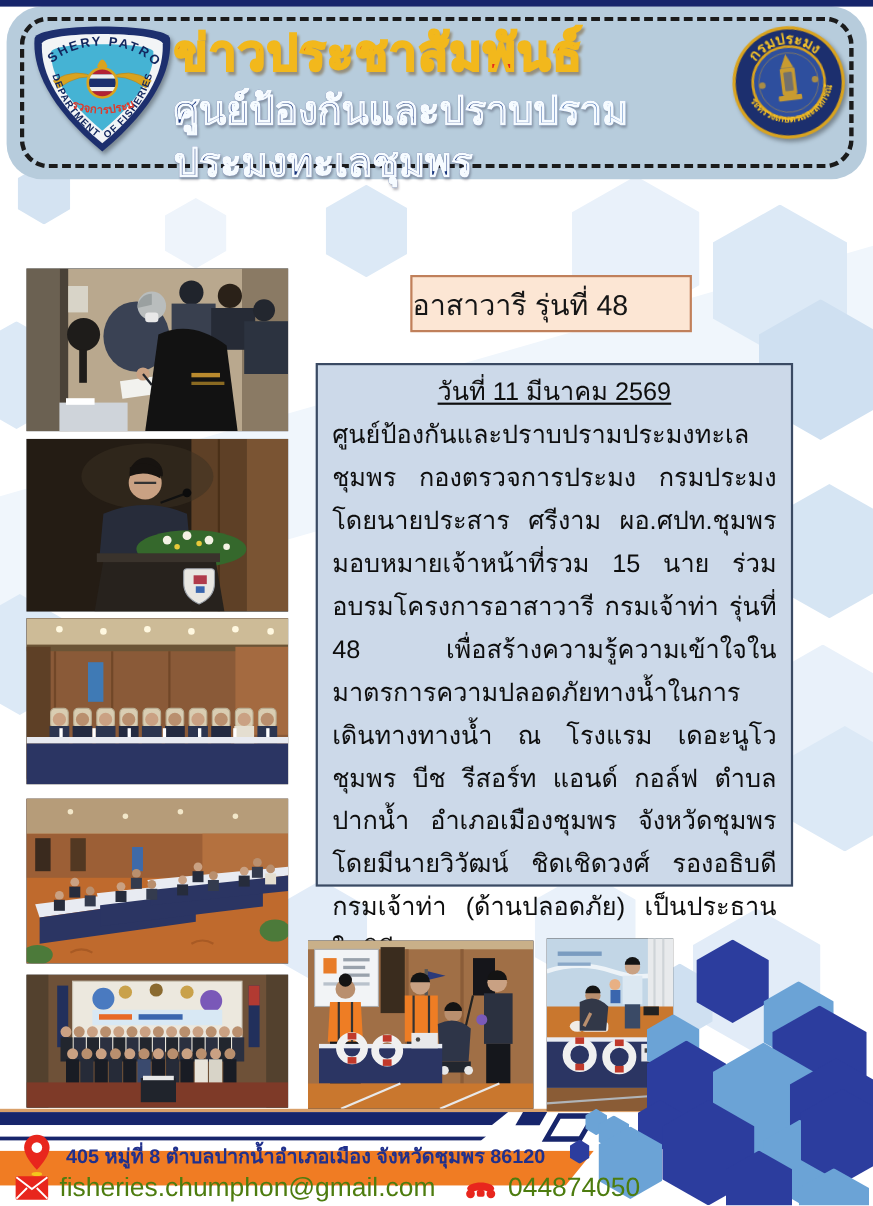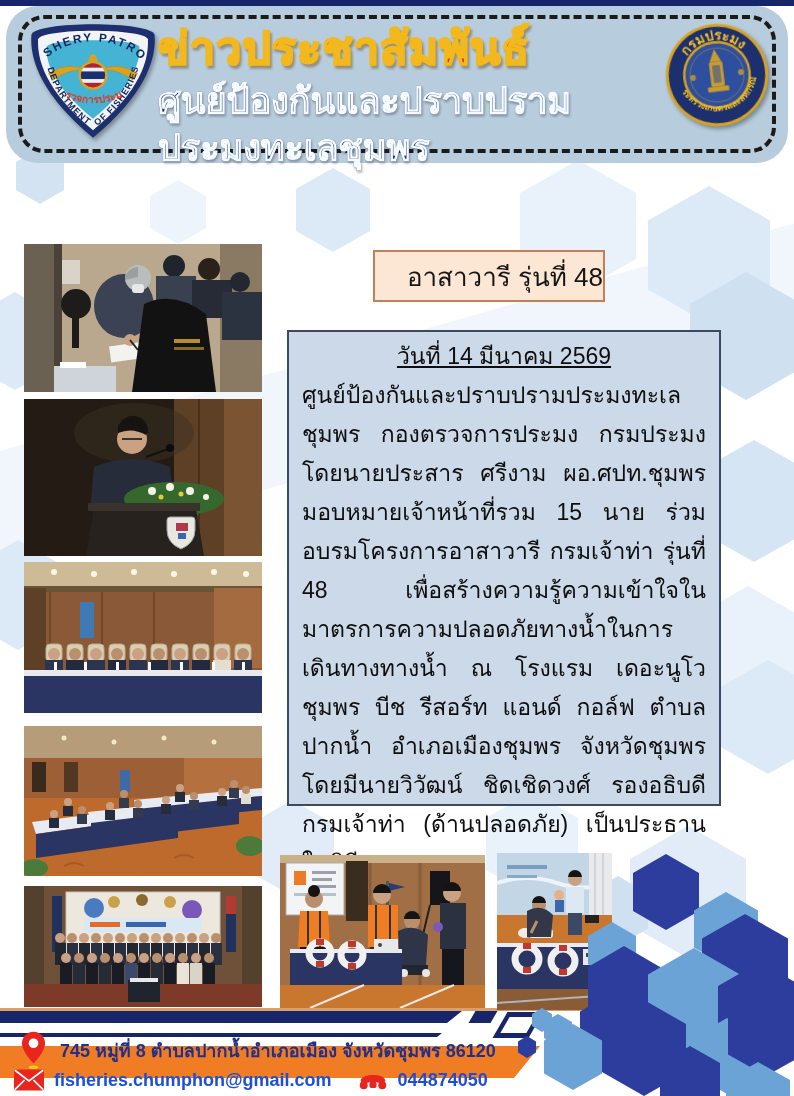--- a/index.html
+++ b/index.html
@@ -21,23 +21,23 @@
   #main-title{margin:0;font-size:45px;font-weight:bold;line-height:1.2;color:#e8281e;
         letter-spacing:1px;-webkit-text-stroke:2.2px #f2b81c;
         filter:drop-shadow(2px 3px 1px rgba(110,70,10,.45));}
   #sub-title{margin:2px 0 0;font-size:36px;font-weight:bold;line-height:1.3;
         background:linear-gradient(90deg,#16337d 0%,#16337d 52%,#3f6cb2 72%,#6b9bd6 100%);
         -webkit-background-clip:text;background-clip:text;color:transparent;
         -webkit-text-stroke:1.2px #f6fbff;
         filter:drop-shadow(1px 2px 1px rgba(40,40,60,.35));}
 
   
-  #event-box{position:absolute;left:373px;top:250px;width:232px;height:52px;z-index:2;
+  #event-box{position:absolute;left:373px;top:250px;width:256px;height:52px;z-index:2;
         background:#fce6d4;border:2px solid #c0805b;box-sizing:border-box;
-        display:flex;align-items:center;justify-content:flex-end;
+        display:flex;align-items:center;justify-content:flex-start;
         font-size:26px;color:#161616;}
   #article-box{position:absolute;left:287px;top:330px;width:434px;height:476px;z-index:2;
         background:#ccd9e9;border:2px solid #3a4a63;box-sizing:border-box;
         padding:5px 13px 0;color:#0e0e0e;font-size:23px;line-height:39px;}
   #article-box .date{text-align:center;text-decoration:underline;}
   #article-box .body{text-align:justify;}
 
   
   .photo{position:absolute;overflow:hidden;z-index:2;background:#444;}
   .photo svg{display:block;width:100%;height:100%;}
@@ -53,21 +53,21 @@
         border:5px solid #17256b;background:#fff;transform:skewX(-30deg);}
   #navy-rule{position:absolute;left:0;top:1033px;width:442px;height:4px;background:#17256b;
         clip-path:polygon(0 0,100% 0,calc(100% - 5px) 100%,0 100%);}
   #orange-band{position:absolute;left:0;top:1046px;width:540px;height:32px;background:#f07c23;
         clip-path:polygon(0 0,100% 0,calc(100% - 26px) 100%,0 100%);z-index:2;}
   #addr-row{position:absolute;left:20px;top:1030px;height:40px;display:flex;align-items:center;
         gap:13px;z-index:4;}
   #addr-row span{font-size:18px;font-weight:bold;color:#20308c;}
   #contact-row{position:absolute;left:14px;top:1066px;height:28px;display:flex;align-items:center;
         gap:10px;z-index:4;}
-  #contact-row span{font-size:18px;font-weight:bold;color:#1d4ed8;}
+  #contact-row span{font-size:24px;font-weight:normal;color:#4d7c0f;}
   .phone-gap{margin-left:16px;}
 
   .band{position:absolute;z-index:0;}
 </style>
 </head>
 <body>
 
 <div id="page">
 
   <div class="band" style="left:-60px;top:330px;width:980px;height:110px;background:#f0f6fc;transform:rotate(-16deg);"></div>
@@ -154,21 +154,21 @@
         <textPath href="#sBot" startOffset="50%" text-anchor="middle">กระทรวงเกษตรและสหกรณ์</textPath>
       </text>
     </svg>
   </div>
 
   <div id="event-box">
     <span>อาสาวารี รุ่นที่ 48</span>
   </div>
 
   <div id="article-box">
-    <div class="date">วันที่ 14 มีนาคม 2569</div>
+    <div class="date">วันที่ 11 มีนาคม 2569</div>
     <div class="body">ศูนย์ป้องกันและปราบปรามประมงทะเลชุมพร กองตรวจการประมง กรมประมง โดยนายประสาร ศรีงาม ผอ.ศปท.ชุมพร มอบหมายเจ้าหน้าที่รวม 15 นาย ร่วมอบรมโครงการอาสาวารี กรมเจ้าท่า รุ่นที่ 48 เพื่อสร้างความรู้ความเข้าใจในมาตรการความปลอดภัยทางน้ำในการเดินทางทางน้ำ ณ โรงแรม เดอะนูโว ชุมพร บีช รีสอร์ท แอนด์ กอล์ฟ ตำบลปากน้ำ อำเภอเมืองชุมพร จังหวัดชุมพร โดยมีนายวิวัฒน์ ชิดเชิดวงศ์ รองอธิบดีกรมเจ้าท่า (ด้านปลอดภัย) เป็นประธานในพิธี</div>
   </div>
 
   <figure class="photo" style="left:24px;top:244px;width:238px;height:148px;margin:0;">
     <svg viewBox="0 0 238 148" preserveAspectRatio="none">
       <rect width="238" height="148" fill="#b9a88e"></rect>
       <rect width="30" height="148" fill="#6b6152"></rect>
         <rect x="30" width="8" height="148" fill="#4a4238"></rect>
       <rect x="196" width="42" height="148" fill="#8a7a64"></rect>
       <rect x="38" y="16" width="18" height="24" fill="#d8d4c8"></rect>
@@ -541,21 +541,21 @@
   <div class="hex" style="left:728px;top:990px;width:76px;height:86px;background:#2c3d9e;z-index:3;"></div>
   <div class="hex" style="left:660px;top:1046px;width:60px;height:68px;background:#2c3d9e;z-index:3;"></div>
   <div class="hex" style="left:726px;top:1062px;width:64px;height:72px;background:#6ba3d6;z-index:3;"></div>
 
   <div id="addr-row">
     <svg width="27" height="40" viewBox="0 0 28 40">
       <path d="M14,1 C7,1 2,7 2,13 C2,22 14,34 14,34 C14,34 26,22 26,13 C26,7 21,1 14,1 Z" fill="#e8261d"></path>
       <circle cx="14" cy="13" r="5" fill="#ffffff"></circle>
       <ellipse cx="14" cy="38" rx="5" ry="2" fill="#f4c61c"></ellipse>
     </svg>
-    <span>745 หมู่ที่ 8 ตำบลปากน้ำอำเภอเมือง จังหวัดชุมพร 86120</span>
+    <span>405 หมู่ที่ 8 ตำบลปากน้ำอำเภอเมือง จังหวัดชุมพร 86120</span>
   </div>
 
   <div id="contact-row">
     <svg width="30" height="22" viewBox="0 0 34 24">
       <rect width="34" height="24" rx="2" fill="#e8261d"></rect>
       <path d="M1,1 L17,13 L33,1" stroke="#ffffff" stroke-width="2" fill="none"></path>
       <path d="M1,23 L12,12 M33,23 L22,12" stroke="#ffffff" stroke-width="2" fill="none"></path>
     </svg>
     <span>fisheries.chumphon@gmail.com</span>
     <svg class="phone-gap" width="30" height="22" viewBox="0 0 34 24">

